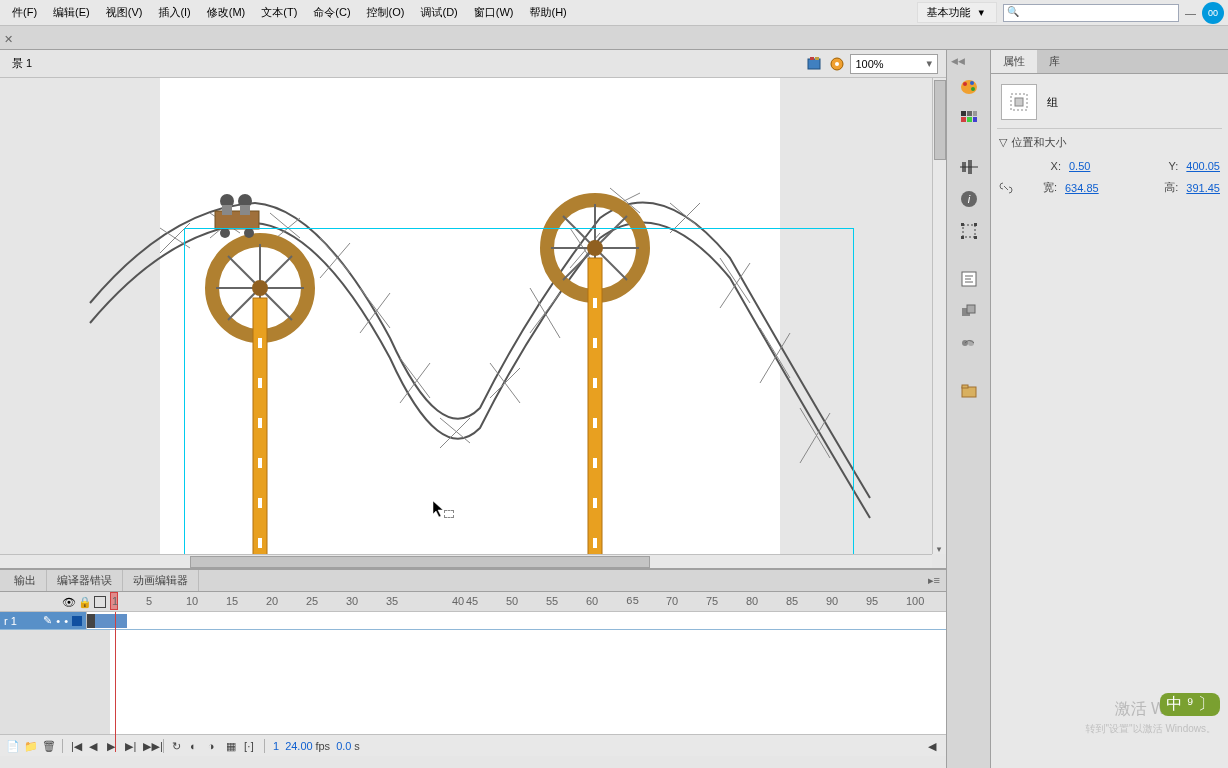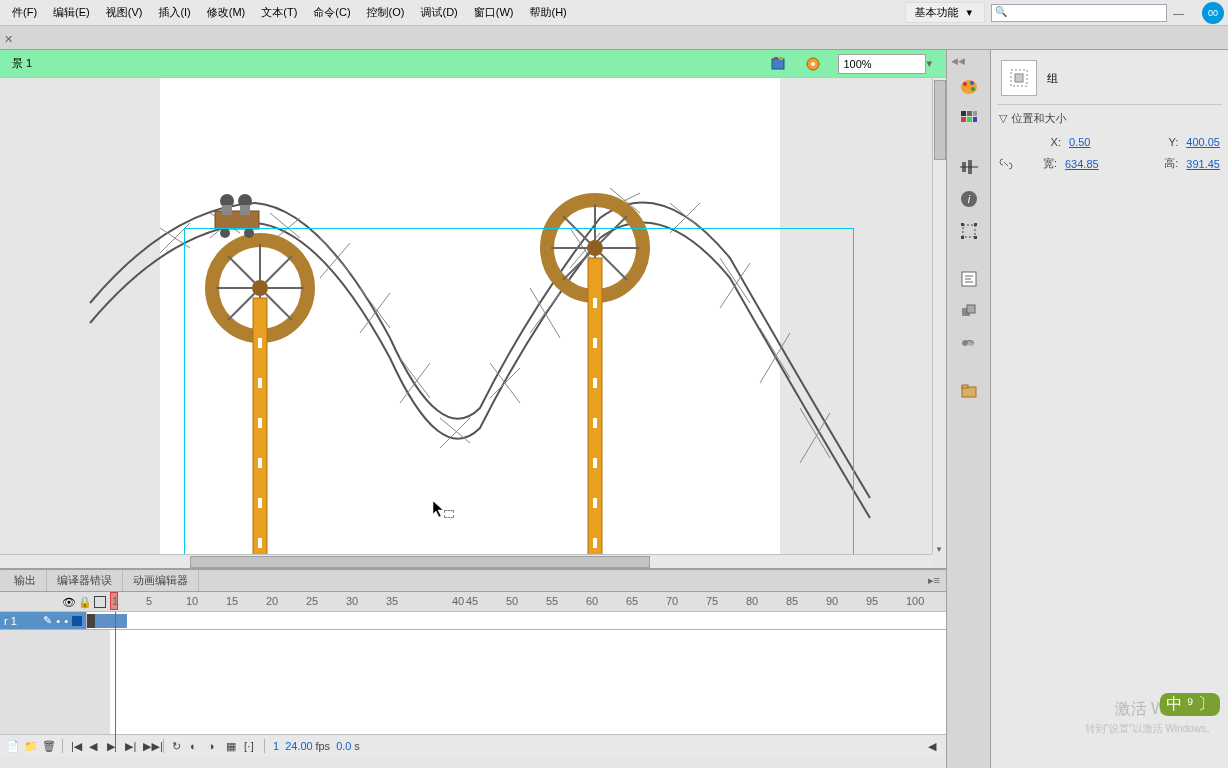--- a/index.html
+++ b/index.html
@@ -3,30 +3,30 @@
 <meta charset="utf-8">
 <style>
 * { margin: 0; padding: 0; box-sizing: border-box; font-family: "Microsoft YaHei", Arial, sans-serif; font-size: 11px; }
 body { width: 1228px; height: 768px; overflow: hidden; background: #b8b8b8; position: relative; }
 
 .menubar { height: 26px; background: #e8e8e8; border-bottom: 1px solid #c0c0c0; display: flex; align-items: center; padding: 0 4px; }
 .menubar .menu-item { padding: 4px 8px; cursor: default; }
 .menubar-right { margin-left: auto; display: flex; align-items: center; gap: 6px; }
 .workspace-selector { background: #eee; border: 1px solid #ddd; padding: 2px 12px 2px 8px; font-size: 11px; display: flex; align-items: center; gap: 8px; }
 .search-box { width: 176px; height: 18px; border: 1px solid #a0a8b8; background: #fff; padding: 0 4px; font-size: 11px; }
-.cs-live { width: 22px; height: 22px; background: #0099dd; border-radius: 50%; color: #fff; display: flex; align-items: center; justify-content: center; font-size: 9px; margin-left: 12px; }
+.cs-live { width: 22px; height: 22px; background: #0099dd; border-radius: 50%; color: #fff; display: flex; align-items: center; justify-content: center; font-size: 9px; }
 
 .tabbar { height: 24px; background: #d6d6d6; border-bottom: 1px solid #a0a0a0; display: flex; align-items: flex-end; padding: 0 4px; }
 .tab-close { width: 12px; height: 12px; color: #666; cursor: pointer; margin-bottom: 4px; }
 
 .main-container { display: flex; height: calc(100% - 50px); }
 .left-area { flex: 1; display: flex; flex-direction: column; min-width: 0; }
-.scene-bar { height: 28px; background: #86efac; border-bottom: 1px solid #c0c0c0; display: flex; align-items: center; padding: 0 8px; }
+.scene-bar { height: 28px; background: #e5e5e5; border-bottom: 1px solid #c0c0c0; display: flex; align-items: center; padding: 0 8px; }
 .scene-name { padding: 2px 4px; }
-.scene-tools { margin-left: auto; display: flex; align-items: center; gap: 16px; }
+.scene-tools { margin-left: auto; display: flex; align-items: center; gap: 4px; }
 .scene-icon { width: 18px; height: 18px; }
 .zoom-select { width: 88px; height: 20px; border: 1px solid #a0a0a0; background: #fff; padding: 0 4px; font-size: 11px; }
 
 .stage-wrapper { flex: 1; background: #e6e6e6; overflow: hidden; position: relative; }
 .stage-scroll { width: 100%; height: 100%; overflow: hidden; position: relative; }
 .stage { position: absolute; left: 160px; top: 0; width: 620px; height: 540px; background: #fff; }
 .selection-rect { position: absolute; left: 184px; top: 150px; width: 670px; height: 390px; border: 1px solid #00ccee; pointer-events: none; }
 .scrollbar-h { position: absolute; bottom: 0; left: 0; right: 14px; height: 14px; background: #e8e8e8; border-top: 1px solid #c0c0c0; }
 .scrollbar-h .thumb { position: absolute; left: 190px; top: 1px; width: 460px; height: 12px; background: #c4c4c4; border: 1px solid #a0a0a0; }
 .scrollbar-v { position: absolute; right: 0; top: 0; bottom: 14px; width: 14px; background: #e8e8e8; border-left: 1px solid #c0c0c0; }
@@ -271,21 +271,21 @@
           <span class="frame-num" style="left:116px;">15</span>
           <span class="frame-num" style="left:156px;">20</span>
           <span class="frame-num" style="left:196px;">25</span>
           <span class="frame-num" style="left:236px;">30</span>
           <span class="frame-num" style="left:276px;">35</span>
           <span class="frame-num" style="left:316px;margin-left:26px;">40</span>
           <span class="frame-num" style="left:356px;">45</span>
           <span class="frame-num" style="left:396px;">50</span>
           <span class="frame-num" style="left:436px;">55</span>
           <span class="frame-num" style="left:476px;">60</span>
-          <span class="frame-num" style="left:516px;">65</span>
+          <span class="frame-num" style="left:516px;font-family:Liberation Mono, monospace;">65</span>
           <span class="frame-num" style="left:556px;">70</span>
           <span class="frame-num" style="left:596px;">75</span>
           <span class="frame-num" style="left:636px;">80</span>
           <span class="frame-num" style="left:676px;">85</span>
           <span class="frame-num" style="left:716px;">90</span>
           <span class="frame-num" style="left:756px;">95</span>
           <span class="frame-num" style="left:796px;">100</span>
         </div>
       </div>
       <div style="position:relative;">
@@ -401,20 +401,24 @@
     <div style="height:6px;"></div>
     <span class="p-icon">
         <svg width="18" height="16">
           <rect x="2" y="4" width="14" height="10" fill="#d8b060" stroke="#a07030"></rect>
           <rect x="2" y="2" width="6" height="3" fill="#d8b060" stroke="#a07030"></rect>
         </svg>
       </span>
   </div>
 
   <div class="props-panel">
+    <div class="props-tabs">
+      <span class="props-tab active">属性</span>
+      <span class="props-tab">库</span>
+    </div>
     <div class="props-body">
       <div class="props-head">
         <div class="group-icon-box">
           <svg width="24" height="24">
               <rect x="4" y="4" width="16" height="16" fill="none" stroke="#888" stroke-dasharray="2"></rect>
               <rect x="8" y="8" width="8" height="8" fill="#ccc" stroke="#888"></rect>
             </svg>
         </div>
         <span>组</span>
       </div>

